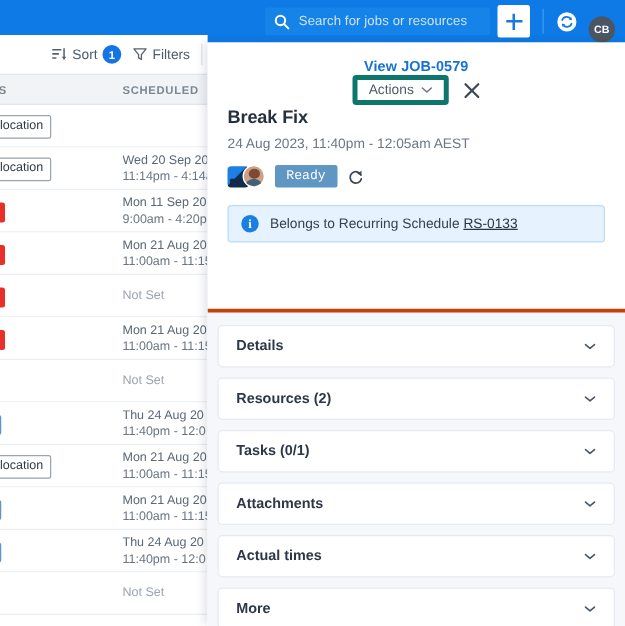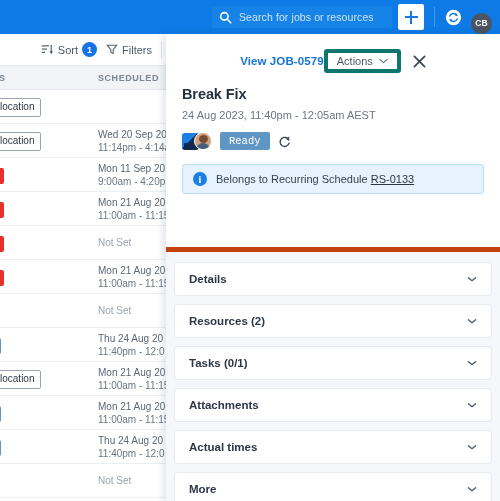--- a/index.html
+++ b/index.html
@@ -47,21 +47,21 @@
     width: 21px; height: 21px; border-radius: 50%;
     background: #4b5563; color: #fff;
     font-size: 8.5px; font-weight: bold;
     display: flex; align-items: center; justify-content: center;
     letter-spacing: .2px;
     margin-top: 12px;
   }
 
   
   .left-pane {
-    position: absolute; top: 34px; left: 0; width: 166px; height: 467px;
+    position: absolute; top: 28px; left: 0; width: 166px; height: 467px;
     background: #fff; overflow: hidden;
   }
   .list-toolbar {
     height: 31px; display: flex; align-items: center;
     justify-content: flex-end; padding-right: 4px; gap: 9px;
     background: #fff;
   }
   .tool-item { display: flex; align-items: center; gap: 4px; cursor: pointer; }
   .tool-label { font-size: 11px; color: #4c5b6b; }
   .count-badge {
@@ -108,22 +108,23 @@
 
   
   .right-panel {
     position: absolute; top: 34px; left: 166px; width: 334px; height: 467px;
     background: #fff;
     box-shadow: -3px 0 7px rgba(20,40,70,.13);
     overflow: hidden;
   }
   .panel-head { padding: 14px 16px 0 16px; }
   .panel-head-row {
-    display: flex; align-items: center; justify-content: center;
+    display: flex; align-items: center; justify-content: space-between;
     height: 26px;
+    flex-direction: column;
   }
   .view-link {
     font-size: 11.5px; font-weight: bold; color: #1672d4; cursor: pointer;
     letter-spacing: .1px;
   }
   .head-right { display: flex; align-items: center; gap: 12px; }
   .actions-btn {
     display: flex; align-items: center; gap: 6px;
     border: 4px solid #0f766e; border-radius: 3px;
     background: #fff; height: 24px; padding: 0 9px;
@@ -178,21 +179,21 @@
     color: #fff; font-size: 10px; font-weight: bold;
     display: flex; align-items: center; justify-content: center;
     font-family: "Liberation Serif", serif; flex: 0 0 auto;
   }
   .info-text { font-size: 11px; color: #38424f; }
   .info-link { color: #2a3642; text-decoration: underline; cursor: pointer; }
 
   .accordion-area {
     position: absolute; top: 213px; left: 0; width: 334px; bottom: 0;
     background: #f5f7fa;
-    border-top: 5px solid #c2410c;
+    border-top: 3px solid #c2410c;
     padding: 10px 8px 0 8px;
     overflow: hidden;
   }
   .acc-item {
     background: #fff; border: 1px solid #e6eaee; border-radius: 4px;
     height: 34px; margin-bottom: 8px;
     display: flex; align-items: center; justify-content: space-between;
     padding: 0 14px; cursor: pointer;
   }
   .acc-label { font-size: 11.5px; font-weight: bold; color: #2d3748; }

